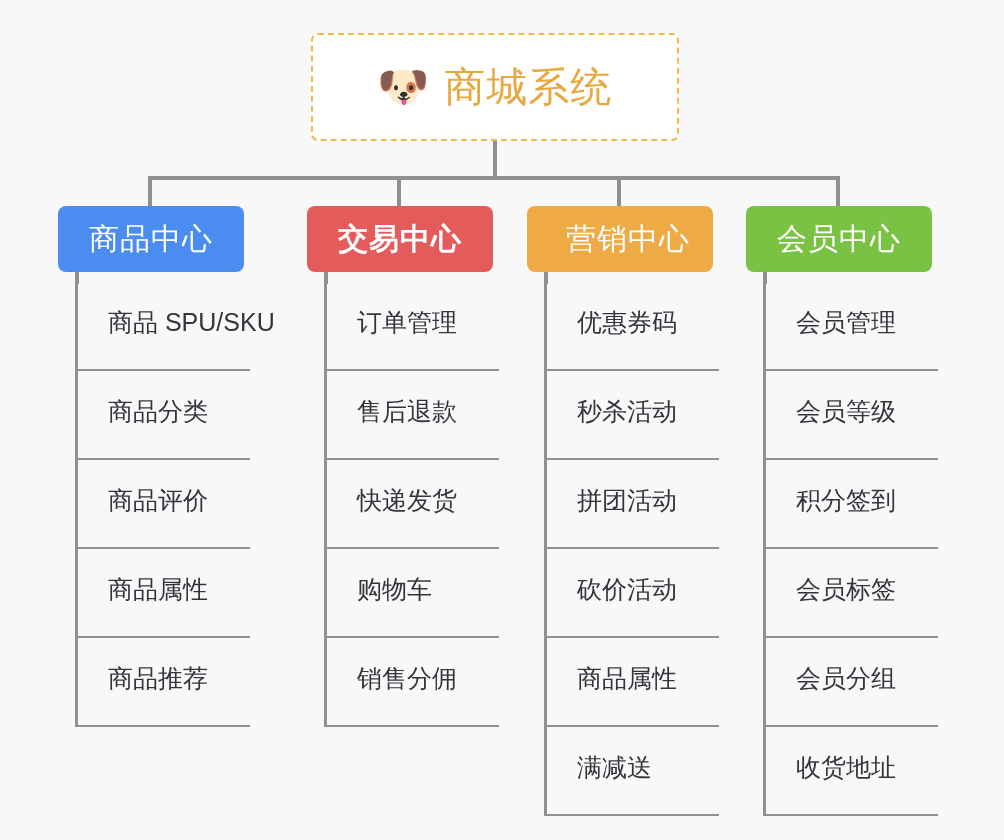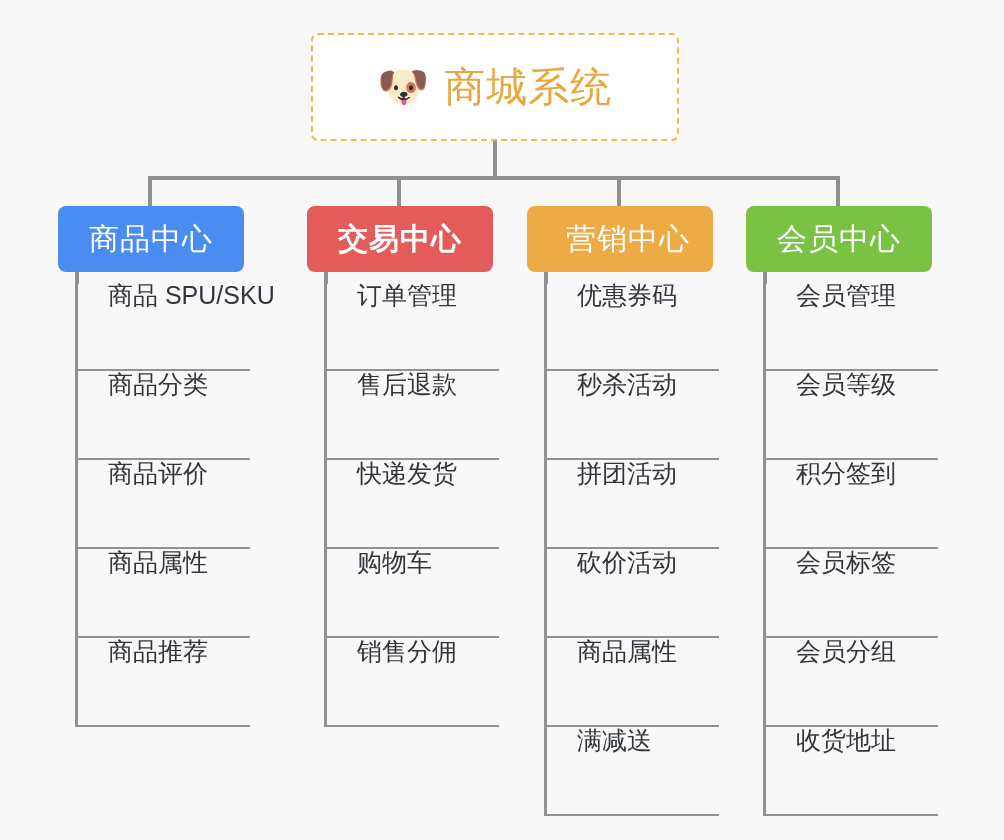--- a/index.html
+++ b/index.html
@@ -111,21 +111,21 @@
     border-left: 3px solid #919191;
     box-sizing: border-box;
     margin-left: 17px;
   }
   .leaf-item {
     position: relative;
     height: 89px;
     box-sizing: border-box;
     border-bottom: 2px solid #919191;
     display: flex;
-    align-items: flex-start;
+    align-items: center;
     justify-content: flex-start;
     padding-left: 30px;
     padding-bottom: 6px;
     width: 172px;
   }
   .leaf-label {
     font-size: 25px;
     color: #32363c;
     line-height: 1.1;
     white-space: nowrap;

